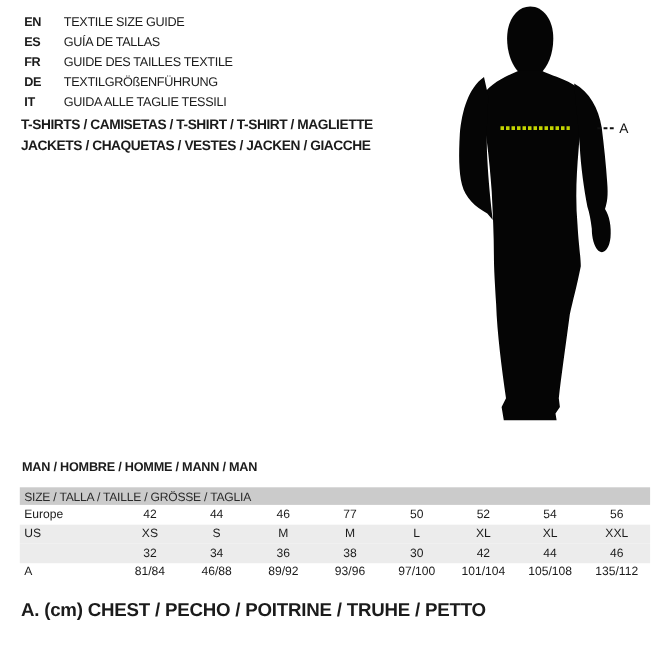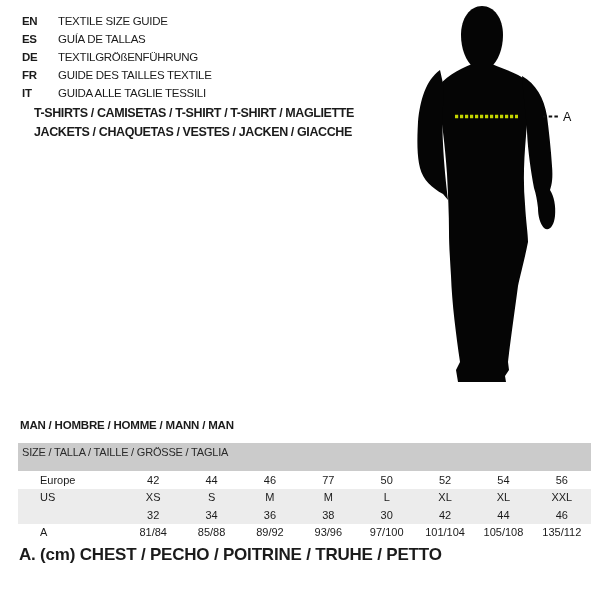--- a/index.html
+++ b/index.html
@@ -7,38 +7,38 @@
           font-family:"Liberation Sans",sans-serif;color:var(--text,#1b1b1b);border-radius:10px;}
 
   
   .langs{position:absolute;left:22px;top:12px;}
   .lang-row{display:flex;height:18px;align-items:center;font-size:11.5px;letter-spacing:-0.3px;}
   .lang-code{width:36px;font-weight:700;}
   .lang-label{white-space:nowrap;}
 
   
   .cats{position:absolute;left:19px;top:106px;}
-  .cat-line{height:19px;font-size:12.5px;font-weight:700;letter-spacing:-0.4px;white-space:nowrap;margin-left:15px;}
+  .cat-line{height:19px;font-size:12.5px;font-weight:700;letter-spacing:-0.4px;white-space:nowrap;}
 
   
   .figure-wrap{position:absolute;left:410px;top:4px;width:170px;height:392px;}
   .figure-wrap svg{display:block;}
   .measure-label{font-size:12.5px;font-family:"Liberation Sans",sans-serif;fill:#111;}
 
   
   .section-title{position:absolute;left:20px;top:419px;font-size:11.5px;font-weight:700;
                  letter-spacing:-0.2px;white-space:nowrap;}
 
   
   .size-table{position:absolute;left:18px;top:443px;width:573px;font-size:11px;}
-  .t-header{height:28px;line-height:18px;background:var(--header_bg,#cbcbcb);
+  .t-header{height:16px;line-height:18px;background:var(--header_bg,#cbcbcb);
             padding-left:4px;color:#2a2a2a;letter-spacing:-0.2px;}
   .t-row{display:flex;height:17.5px;align-items:center;}
   .t-row.band{background:var(--band_bg,#ececec);}
-  .t-label{width:88px;padding-left:4px;box-sizing:border-box;text-align:left;margin-left:18px;}
+  .t-label{width:88px;padding-left:4px;box-sizing:border-box;text-align:left;}
   .t-cell{flex:1;text-align:center;}
 
   
   .footnote{position:absolute;left:19px;top:545px;font-size:17px;font-weight:700;
             letter-spacing:-0.2px;white-space:nowrap;}
 </style>
 </head>
 <body>
 
 <div class="canvas">
@@ -46,26 +46,26 @@
   <div class="langs">
     <div class="lang-row">
       <span class="lang-code">EN</span>
       <span class="lang-label">TEXTILE SIZE GUIDE</span>
     </div>
     <div class="lang-row">
       <span class="lang-code">ES</span>
       <span class="lang-label">GUÍA DE TALLAS</span>
     </div>
     <div class="lang-row">
+      <span class="lang-code">FR</span>
+      <span class="lang-label">GUIDE DES TAILLES TEXTILE</span>
+    </div>
+    <div class="lang-row">
       <span class="lang-code">DE</span>
       <span class="lang-label">TEXTILGRÖßENFÜHRUNG</span>
-    </div>
-    <div class="lang-row">
-      <span class="lang-code">FR</span>
-      <span class="lang-label">GUIDE DES TAILLES TEXTILE</span>
     </div>
     <div class="lang-row">
       <span class="lang-code">IT</span>
       <span class="lang-label">GUIDA ALLE TAGLIE TESSILI</span>
     </div>
   </div>
 
   <div class="cats">
     <div class="cat-line">T-SHIRTS / CAMISETAS / T-SHIRT / T-SHIRT / MAGLIETTE</div>
     <div class="cat-line">JACKETS / CHAQUETAS / VESTES / JACKEN / GIACCHE</div>
@@ -152,21 +152,21 @@
       <div class="t-cell">38</div>
       <div class="t-cell">30</div>
       <div class="t-cell">42</div>
       <div class="t-cell">44</div>
       <div class="t-cell">46</div>
     </div>
 
     <div class="t-row">
       <div class="t-label">A</div>
       <div class="t-cell">81/84</div>
-      <div class="t-cell">85/88</div>
+      <div class="t-cell">46/88</div>
       <div class="t-cell">89/92</div>
       <div class="t-cell">93/96</div>
       <div class="t-cell">97/100</div>
       <div class="t-cell">101/104</div>
       <div class="t-cell">105/108</div>
       <div class="t-cell">135/112</div>
     </div>
   </div>
 
   <div class="footnote">A. (cm) CHEST / PECHO / POITRINE / TRUHE / PETTO</div>

